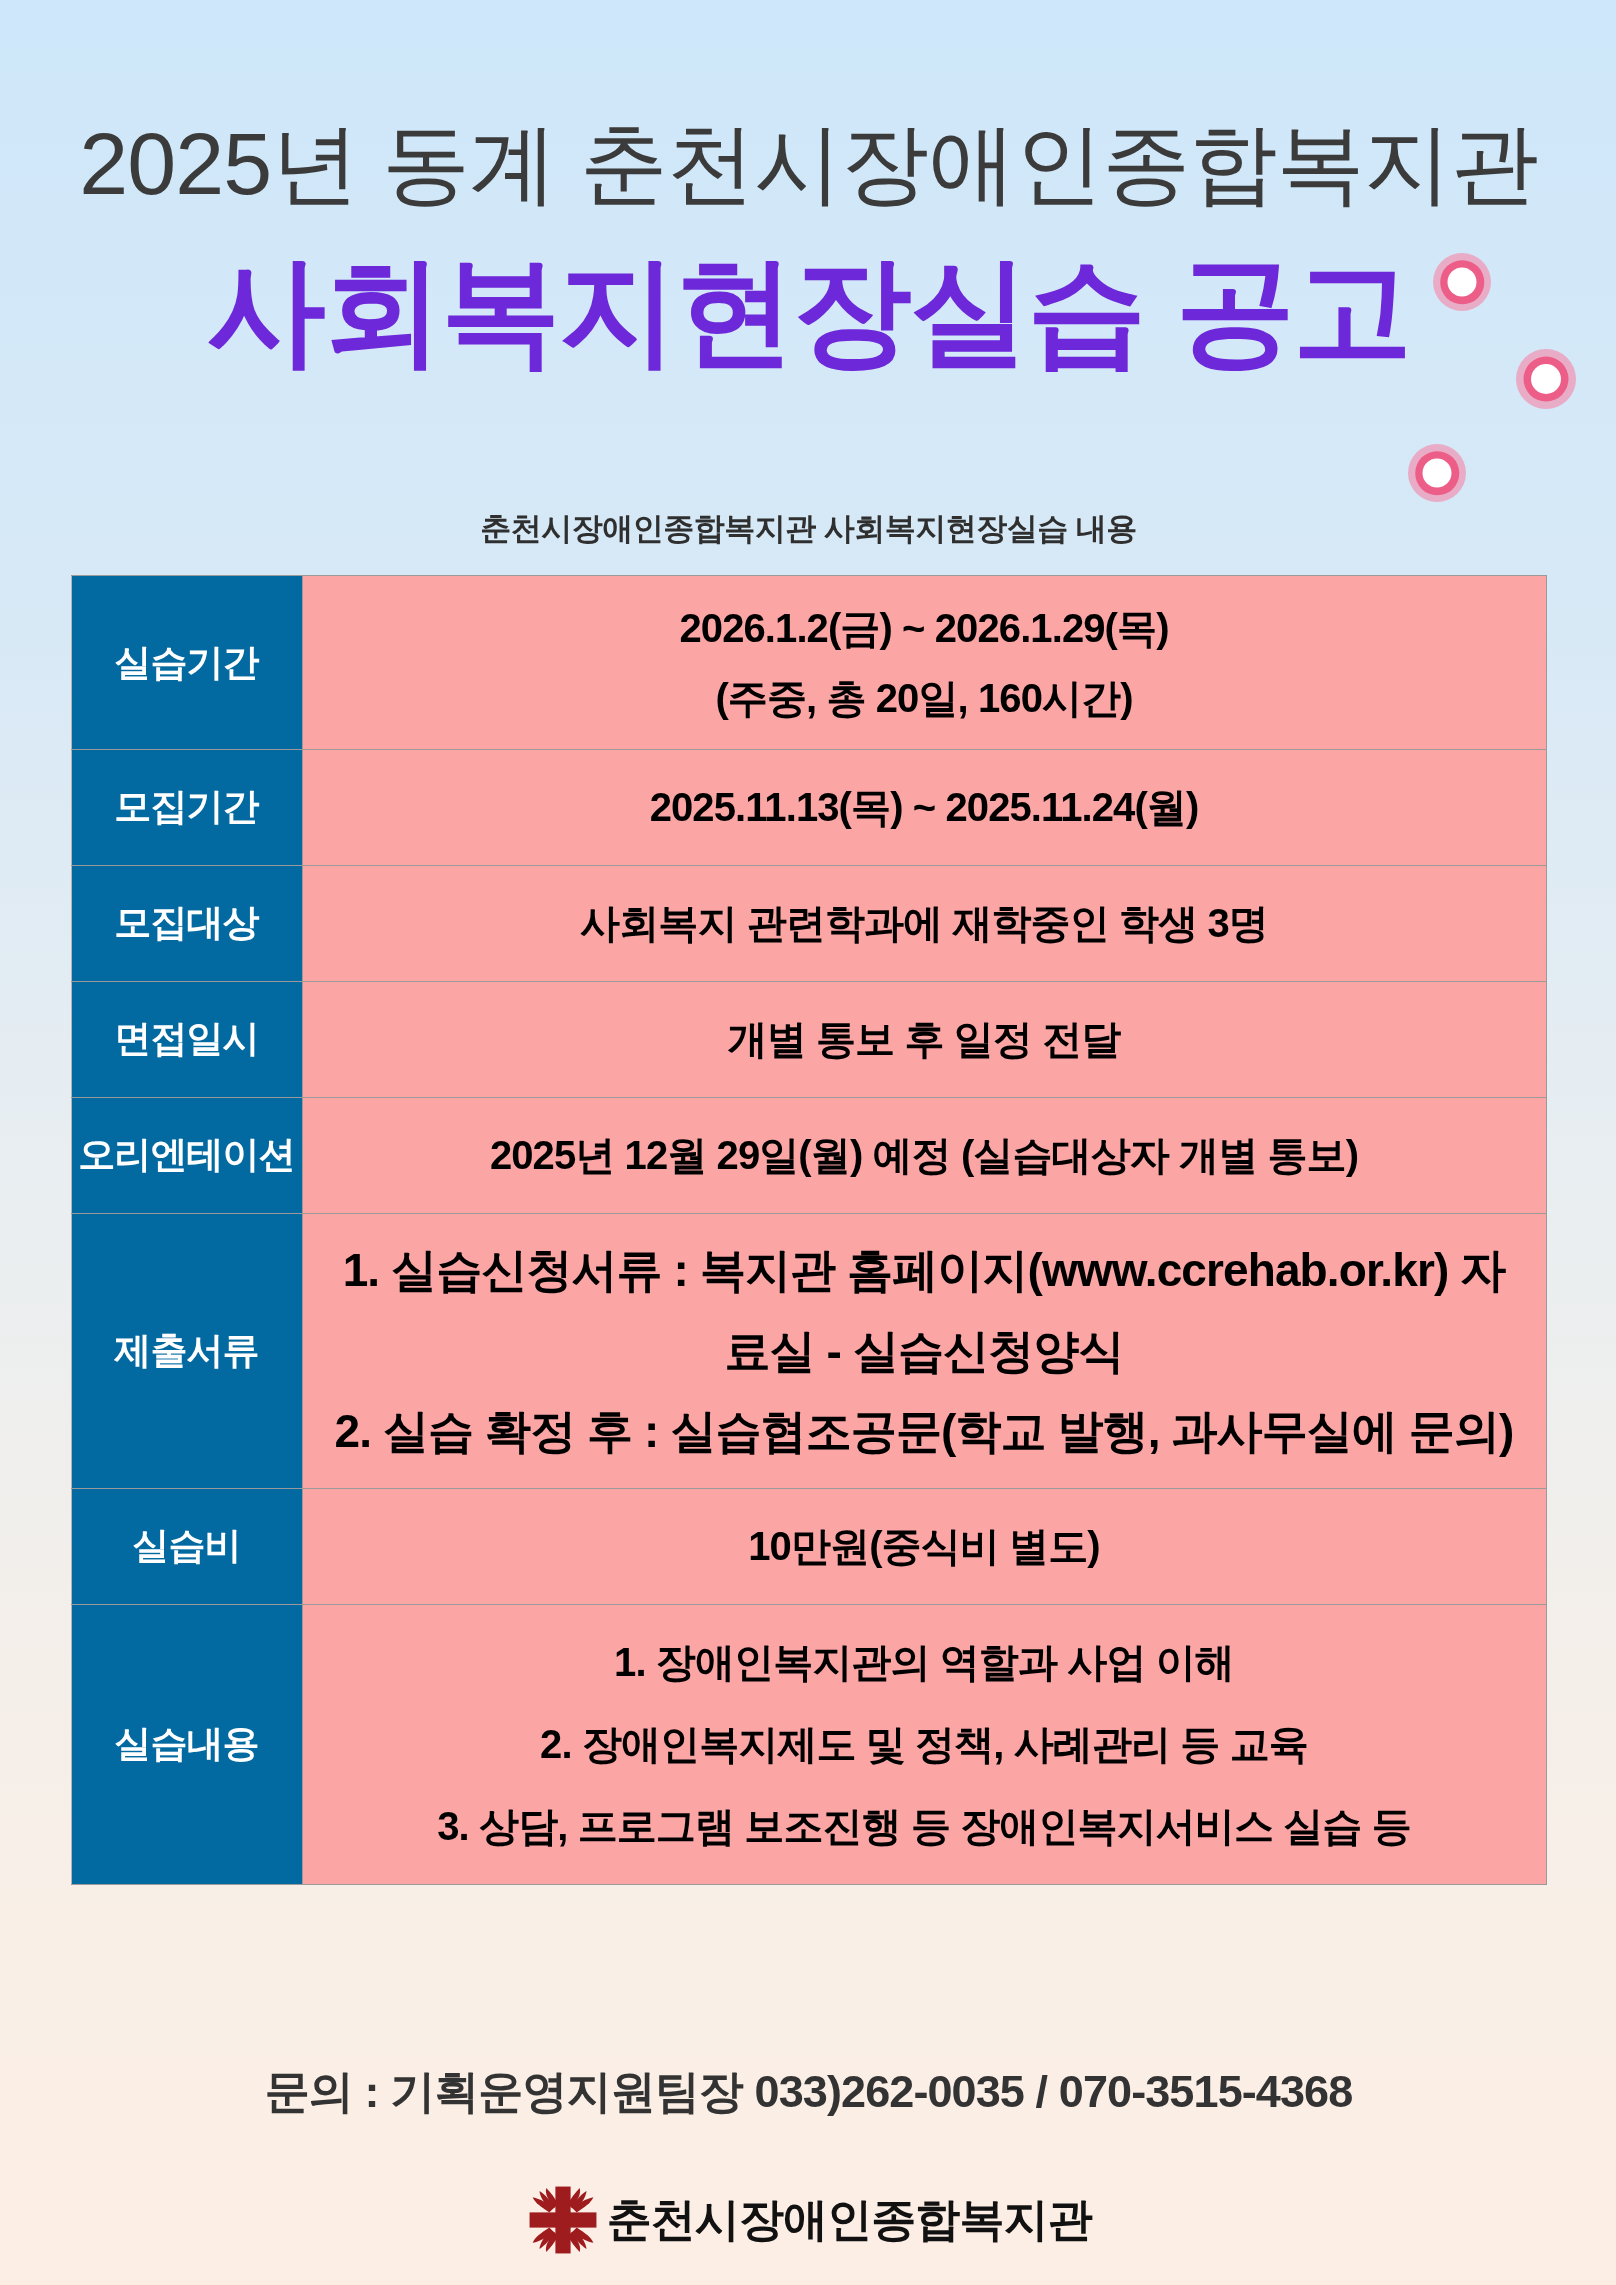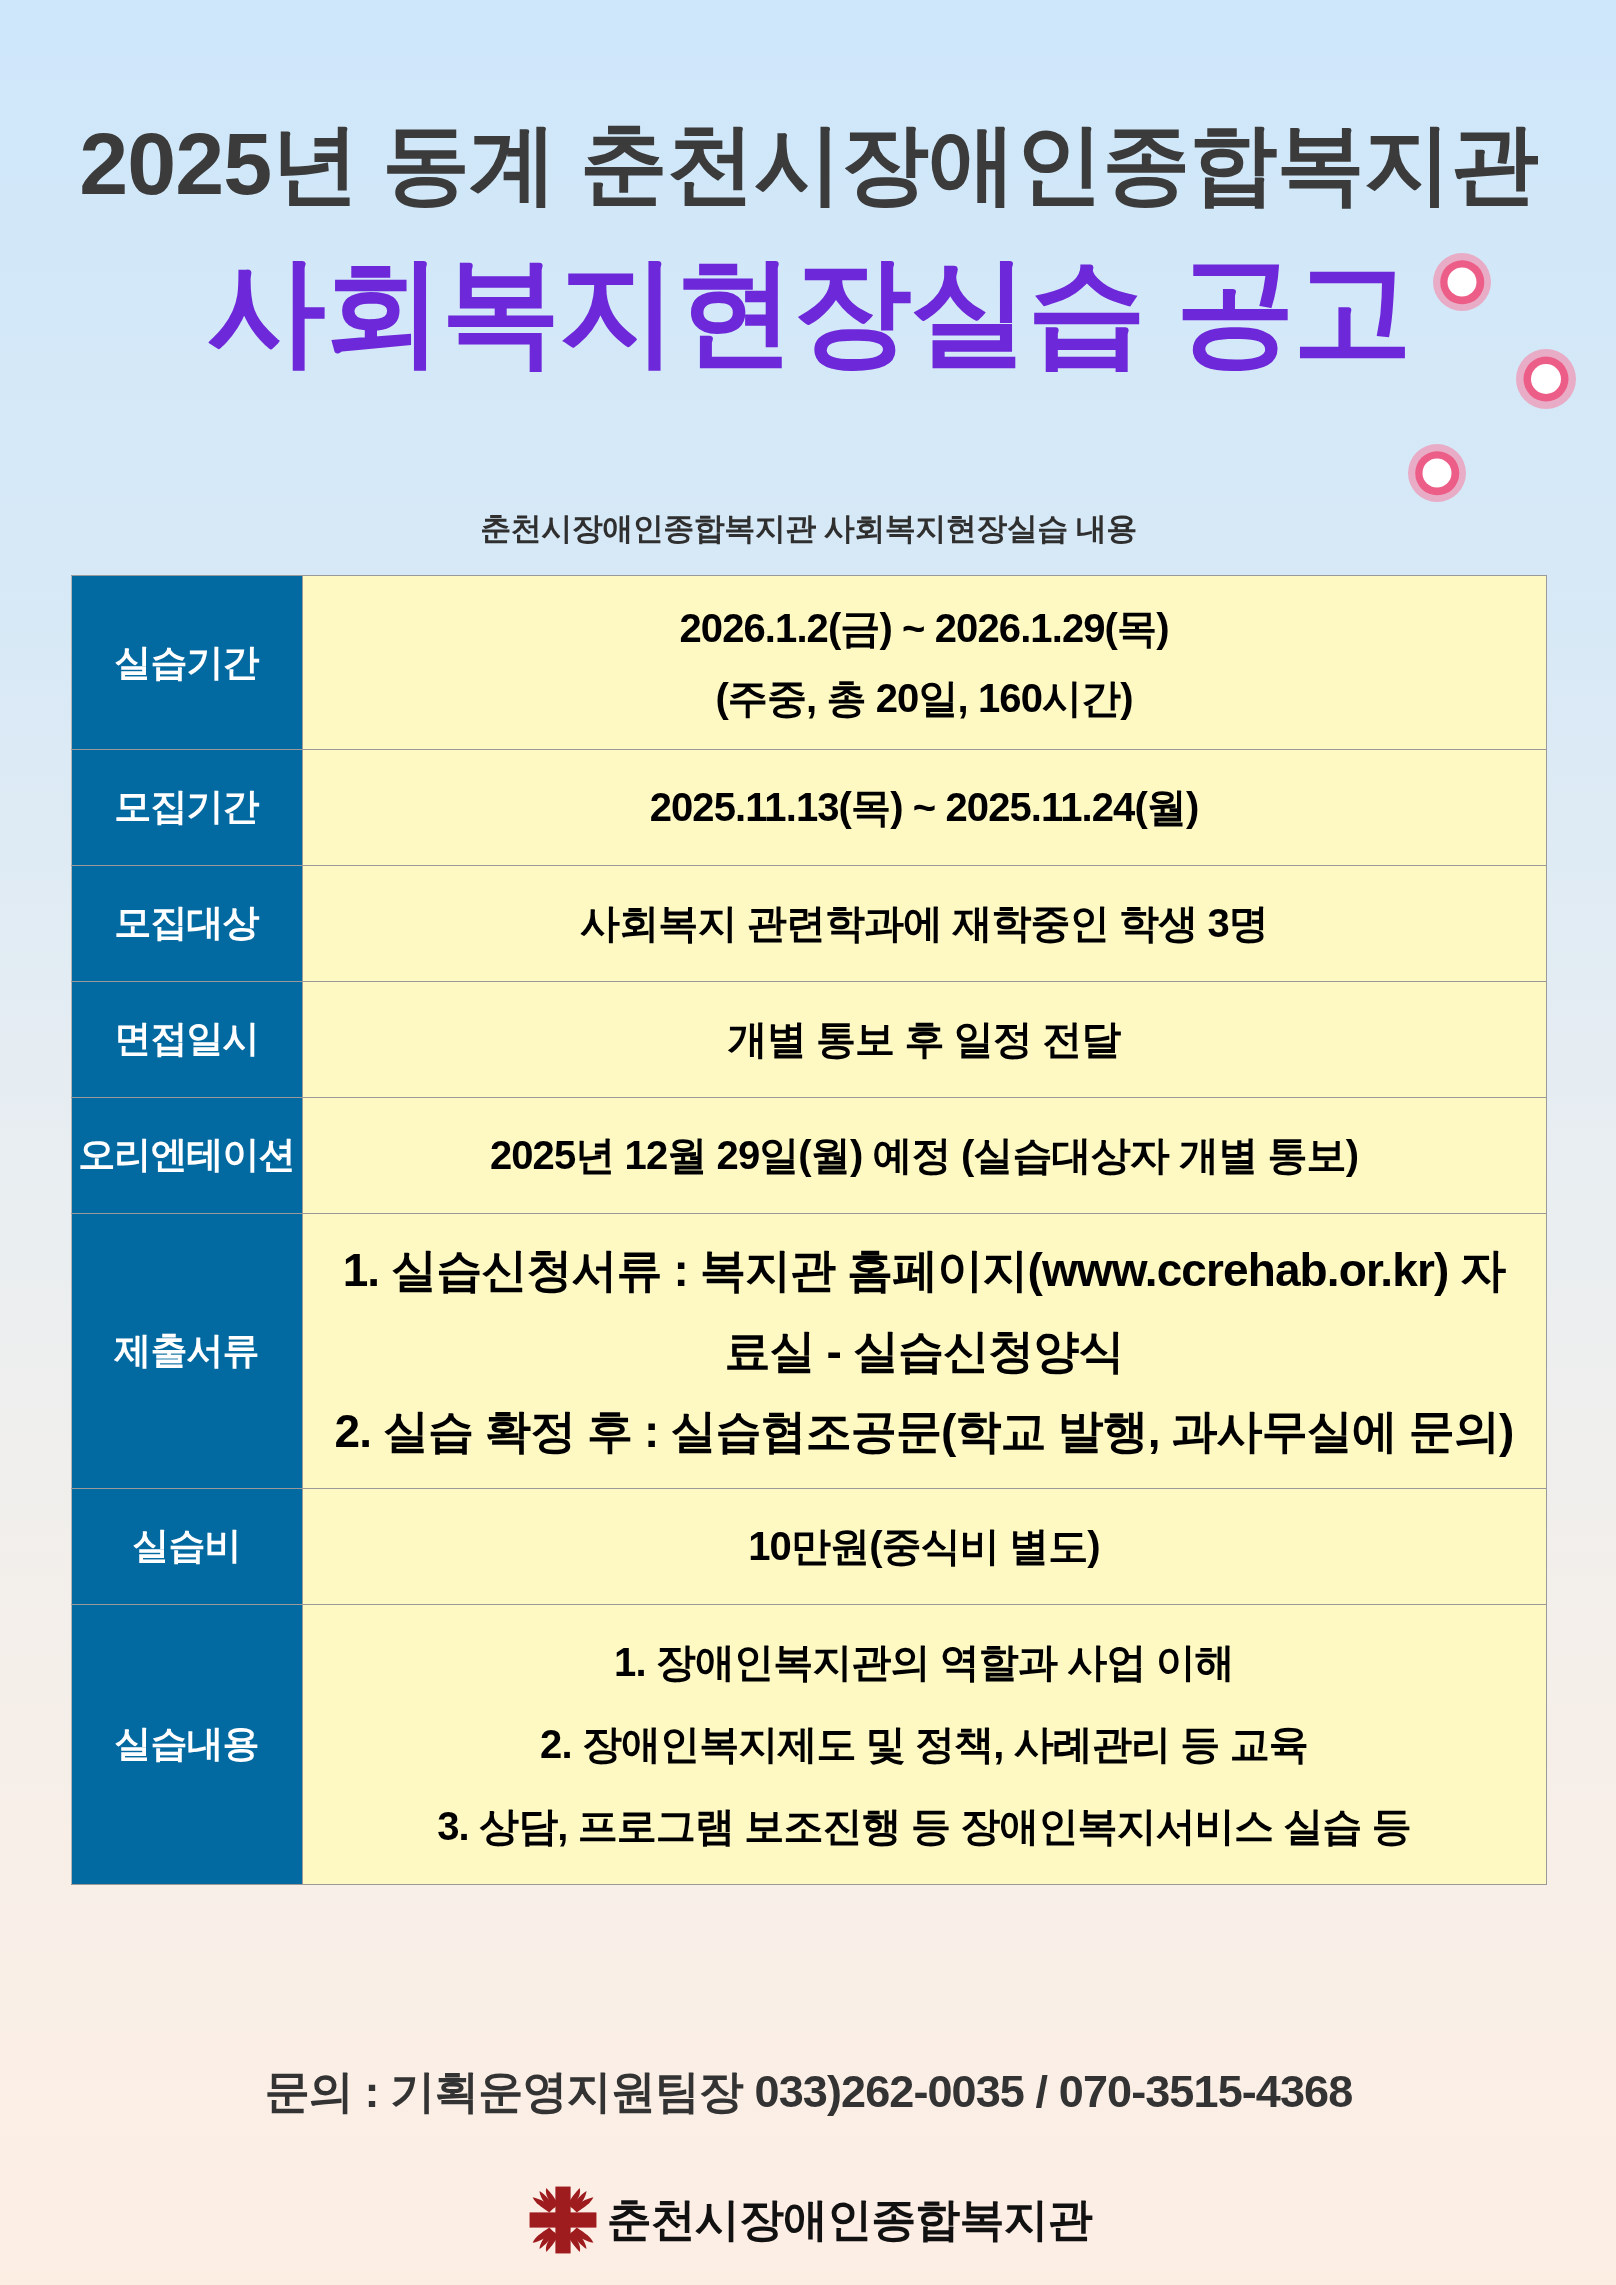--- a/index.html
+++ b/index.html
@@ -7,21 +7,21 @@
     width:1617px;height:2285px;overflow:hidden;
     font-family:"Liberation Sans","DejaVu Sans",sans-serif;
     background:linear-gradient(180deg,#cee7fa 0%,#d8e9f6 28%,#e9eef1 52%,#f5efe9 74%,#fdeee4 100%);
     position:relative;
   }
   .poster{position:relative;width:1617px;height:2285px;}
 
   
   .title1{
     margin:0;padding-top:116px;text-align:center;
-    font-size:88px;font-weight:700;color:#3b3b3b;letter-spacing:-0.9px;
+    font-size:88px;font-weight:400;color:#3b3b3b;letter-spacing:-0.9px;
     line-height:1.1;
   }
   .title2{
     margin:15px;padding-top:23.5px;text-align:center;
     font-size:119px;font-weight:800;color:#6d28d9;letter-spacing:-1.8px;
     line-height:1.0;
   }
 
   
   .donut{position:absolute;border-radius:50%;}
@@ -45,21 +45,21 @@
     background:#ffffff;
   }
   table.info th{
     width:228px;background:#0369a1;color:#ffffff;
     font-size:37px;font-weight:700;text-align:center;letter-spacing:-0.9px;
     border:1.8px solid #9a9a9a;border-left:1.8px solid #b5b5b5;
   }
   table.info td{
     border:1.8px solid #9a9a9a;text-align:center;vertical-align:middle;
     color:#000000;font-weight:800;font-size:40px;letter-spacing:-0.9px;
-    padding:16.3px 18px;background:#fef9c3;
+    padding:16.3px 18px;background:#fca5a5;
   }
   table.info td .line{line-height:1.75;}
   tr.h2line{height:154px;}
   tr.h1line{height:116px;}
   tr.hdocs{height:161px;}
   tr.hdocs td{font-size:46px;}
   tr.h3line{height:262px;}
   tr.h3line td .line{line-height:2.05;}
 
   

